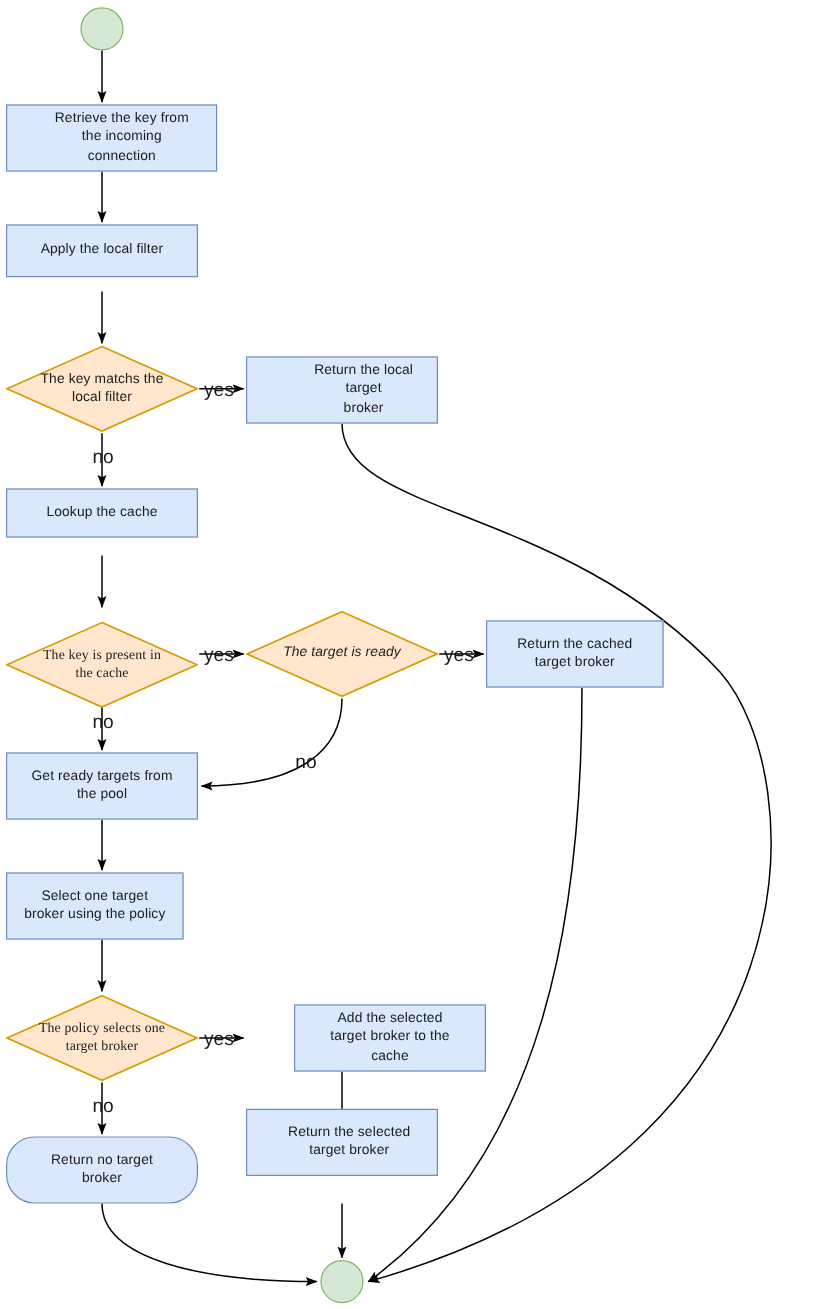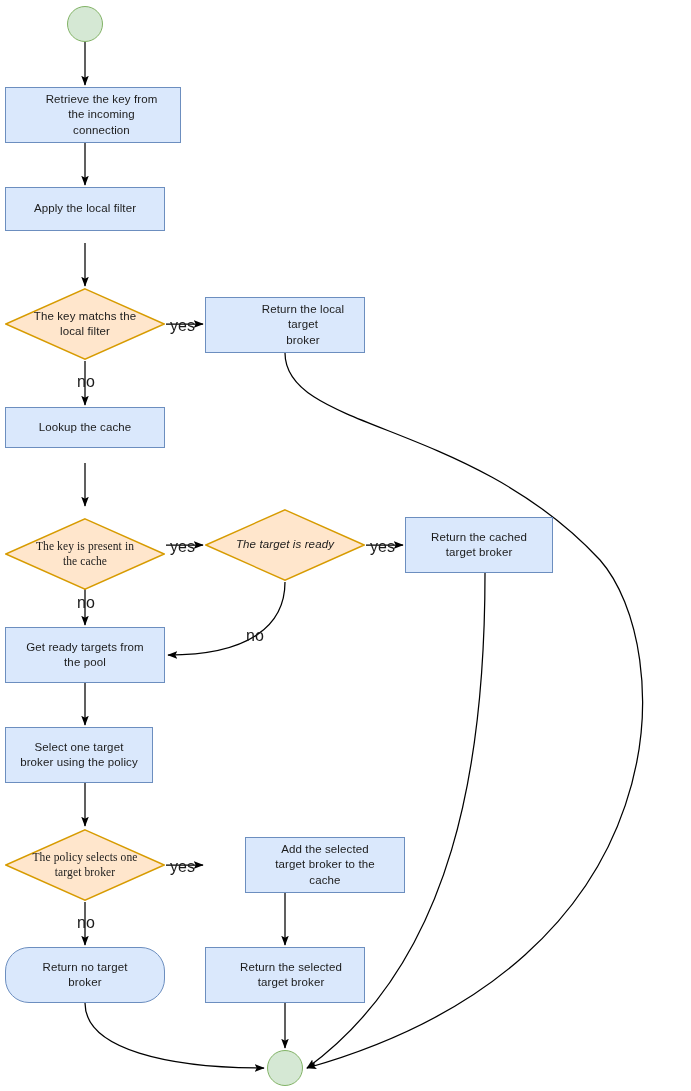--- a/index.html
+++ b/index.html
@@ -182,20 +182,20 @@
   <span class="label">Add the selected
 target broker to the
 cache</span>
 </div>
 
 <div class="node process" style="left:5px; top:947px; width:160px; height:56px;border-radius:24px;">
   <span class="label">Return no target
 broker</span>
 </div>
 
-<div class="node process" style="left:205px; top:947px; width:160px; height:56px;padding-left:12px;">
+<div class="node process" style="left:205px; top:924px; width:160px; height:56px;padding-left:12px;">
   <span class="label">Return the selected
 target broker</span>
 </div>
 
 <div class="node terminal" style="left:267px; top:1050px; width:36px; height:36px;">
   <span class="label"></span>
 </div>
 
 </body></html>

